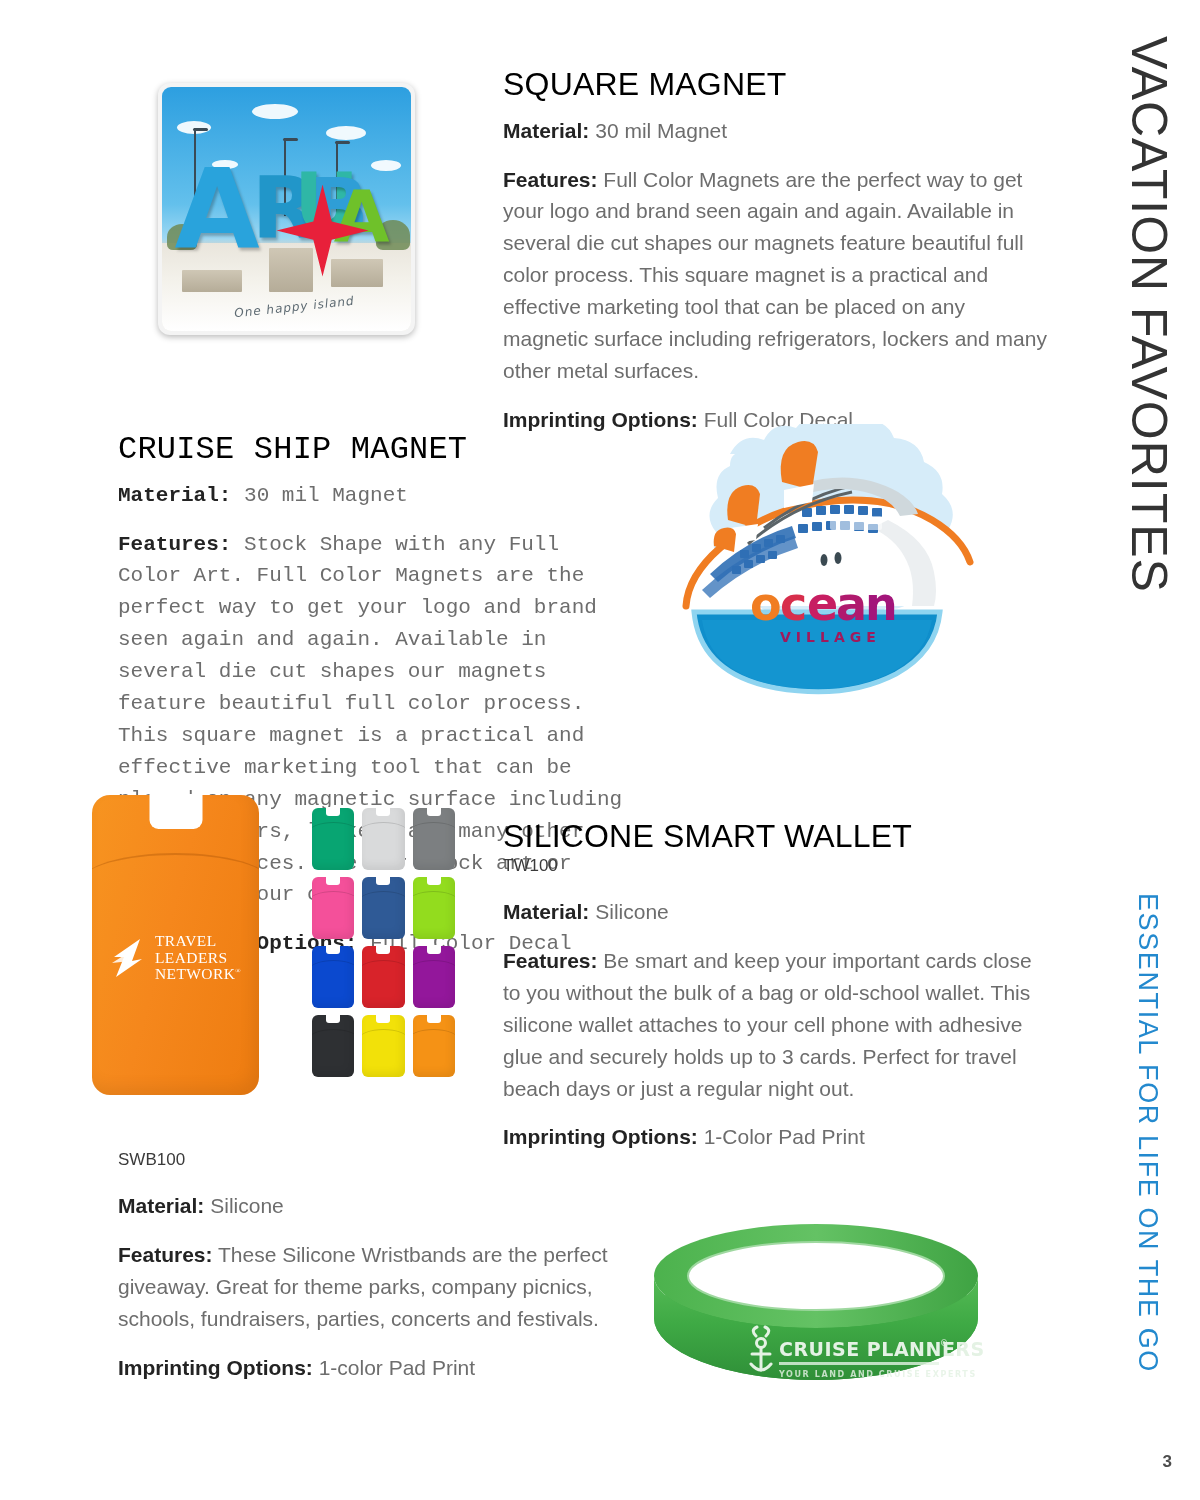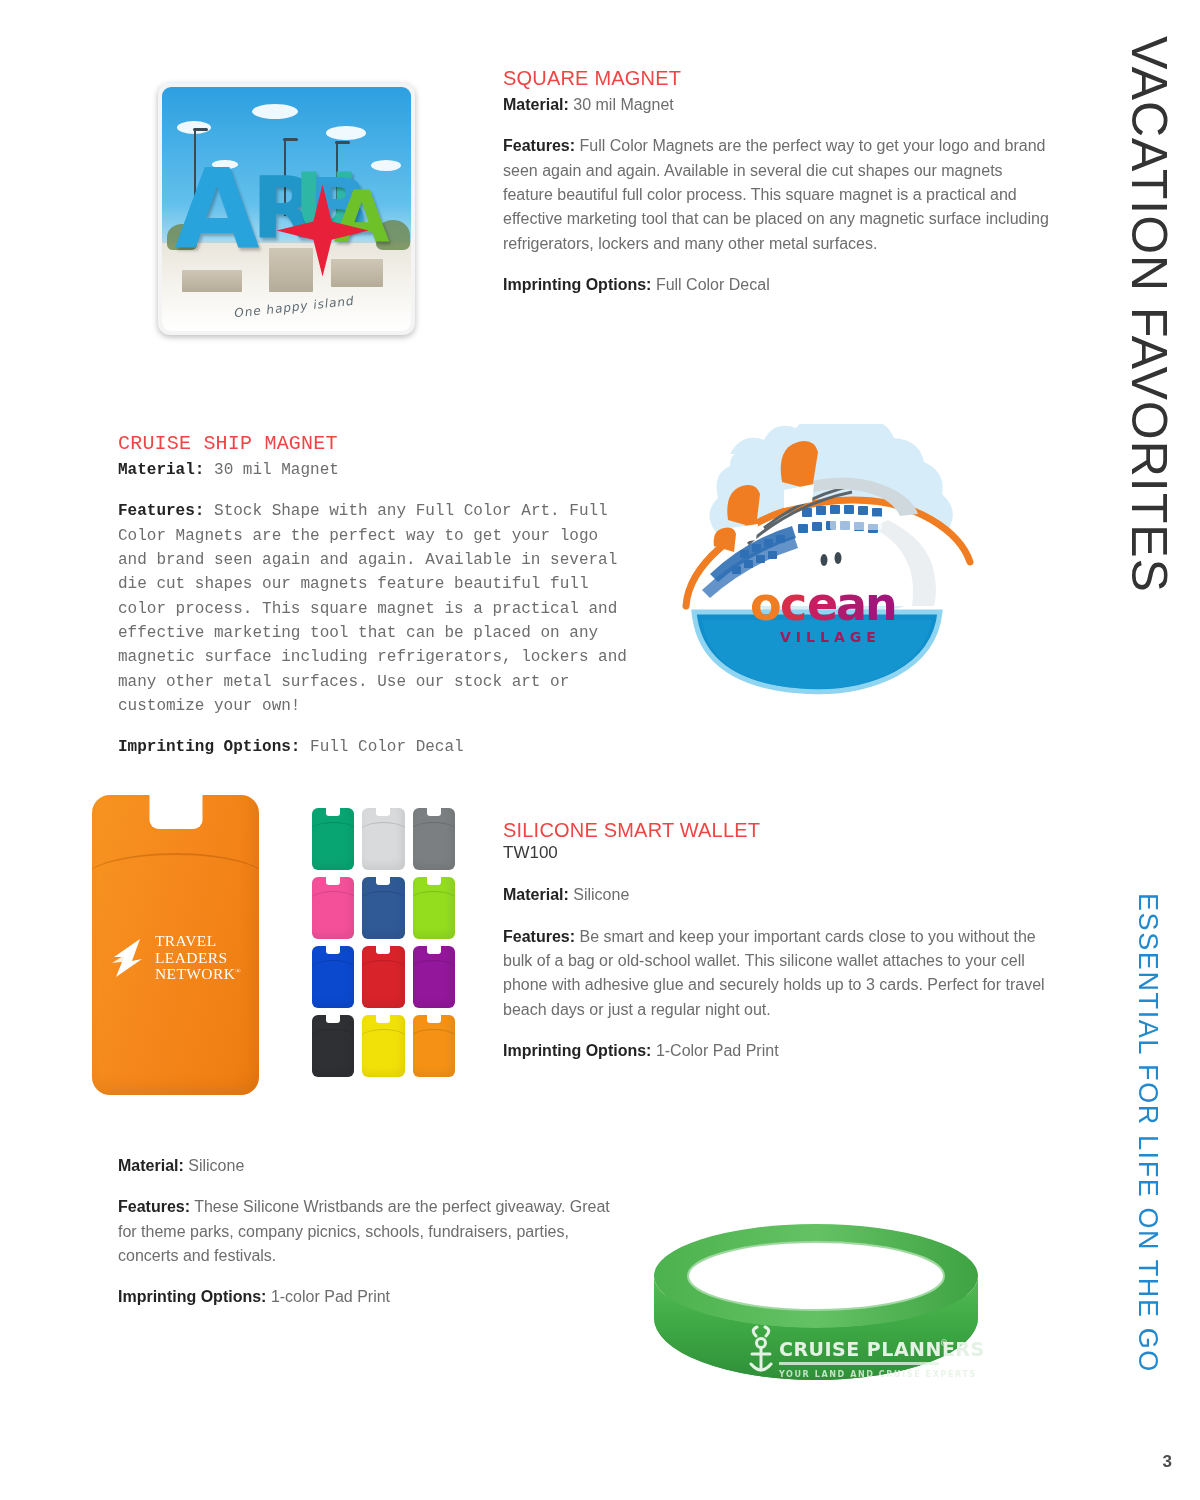--- a/index.html
+++ b/index.html
@@ -11,40 +11,40 @@
     width: 1200px;
     height: 1500px;
     position: relative;
     overflow: hidden;
     font-family: "Liberation Sans", sans-serif;
     -webkit-font-smoothing: antialiased;
   }
 
   
   .prod-title {
-    font-size: 20px;
+    font-size: 32px;
     font-weight: 300;
     letter-spacing: 0.2px;
-    color: #ef4444;
+    color: #000000;
     line-height: 1.05;
     margin: 0 0 2px 0;
     white-space: nowrap;
   }
   .prod-sku {
     font-size: 17px;
     font-weight: 400;
     color: #3a3a3a;
     margin: 0 0 20px 0;
     line-height: 1.2;
   }
   .prod-line {
-    font-size: 16px;
+    font-size: 21px;
     line-height: 1.52;
     color: #6d6d6d;
-    margin: 4px 0 17px 0;
+    margin: 13px 0 17px 0;
   }
   .prod-line:last-child { margin-bottom: 0; }
   .lbl {
     color: #232323;
     font-weight: 700;
   }
 
   
   .block { position: absolute; }
 
@@ -502,20 +502,21 @@
       <span class="sw-notch"></span>
       <span class="sw-seam"></span>
     </div>
   <div class="swatch" style="background:#f59215;">
       <span class="sw-notch"></span>
       <span class="sw-seam"></span>
     </div>
 </div>
 
 <div class="block" id="block-wristband">
+  <div class="prod-sku">SWB100</div>
   <p class="prod-line"><span class="lbl">Material:</span> <span>Silicone</span></p>
   <p class="prod-line"><span class="lbl">Features:</span><span> These Silicone Wristbands are the perfect giveaway. Great for theme parks, company picnics, schools, fundraisers, parties, concerts and festivals.</span></p>
   <p class="prod-line"><span class="lbl">Imprinting Options:</span> <span>1-color Pad Print</span></p>
 </div>
 
 <div id="img-wristband">
   <svg viewBox="0 0 336 176" xmlns="http://www.w3.org/2000/svg" aria-hidden="true">
     <defs>
       <linearGradient id="bandOuter" x1="0" y1="0" x2="0" y2="1">
         <stop offset="0%" stop-color="#56bb56"></stop>

